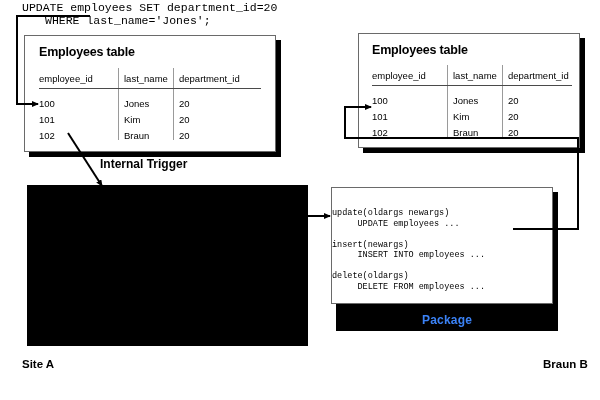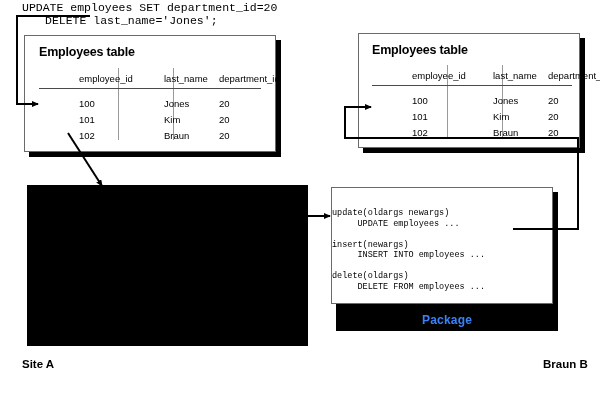--- a/index.html
+++ b/index.html
@@ -51,21 +51,21 @@
   .vdiv {
     position: absolute;
     width: 1px;
     background: #9a9a9a;
   }
   .hrule {
     position: absolute;
     height: 1px;
     background: #4a4a4a;
   }
-  .cell { position: absolute; white-space: nowrap; font-size: 9.5px; margin-left: 40px; }
+  .cell { position: absolute; white-space: nowrap; font-size: 9.5px; }
 
   
   .code {
     position: absolute;
     font-family: "Liberation Mono", monospace;
     font-size: 8.5px;
     line-height: 10.5px;
     color: #000;
     white-space: pre;
   }
@@ -107,21 +107,21 @@
     width: 600px; height: 400px;
     pointer-events: none;
   }
 </style>
 </head>
 <body>
 
 <div id="canvas">
 
   <div class="sql-stmt" id="sql-line-1">UPDATE employees SET department_id=20</div>
-  <div class="sql-stmt" id="sql-line-2">DELETE last_name='Jones';</div>
+  <div class="sql-stmt" id="sql-line-2">WHERE last_name='Jones';</div>
 
   <div class="panel-shadow" style="left:29px; top:40px; width:252px; height:117px;"></div>
   <div class="panel" style="left:24px; top:35px; width:252px; height:117px;">
     <div class="tbl-title" style="left:14px; top:9px;">Employees table</div>
 
     <div class="vdiv" style="left:93px; top:32px; height:72px;"></div>
     <div class="vdiv" style="left:148px; top:32px; height:72px;"></div>
     <div class="hrule" style="left:14px; top:52px; width:222px;"></div>
 
     <div class="cell" style="left:14px; top:37px;">employee_id</div>
@@ -159,20 +159,21 @@
 
     <div class="cell" style="left:13px; top:77px;">101</div>
     <div class="cell" style="left:94px; top:77px;">Kim</div>
     <div class="cell" style="left:149px; top:77px;">20</div>
 
     <div class="cell" style="left:13px; top:93px;">102</div>
     <div class="cell" style="left:94px; top:93px;">Braun</div>
     <div class="cell" style="left:149px; top:93px;">20</div>
   </div>
 
+  <div class="caption" style="left:100px; top:157px;">Internal Trigger</div>
 
   <div class="panel-shadow" style="left:27px; top:185px; width:281px; height:161px;"></div>
 
   <div class="panel-shadow" style="left:336px; top:192px; width:222px; height:117px;"></div>
   <div class="panel" style="left:331px; top:187px; width:222px; height:117px;">
     <div class="code" style="left:0; top:20px;">update(oldargs newargs)
      UPDATE employees ...
 
 insert(newargs)
      INSERT INTO employees ...

